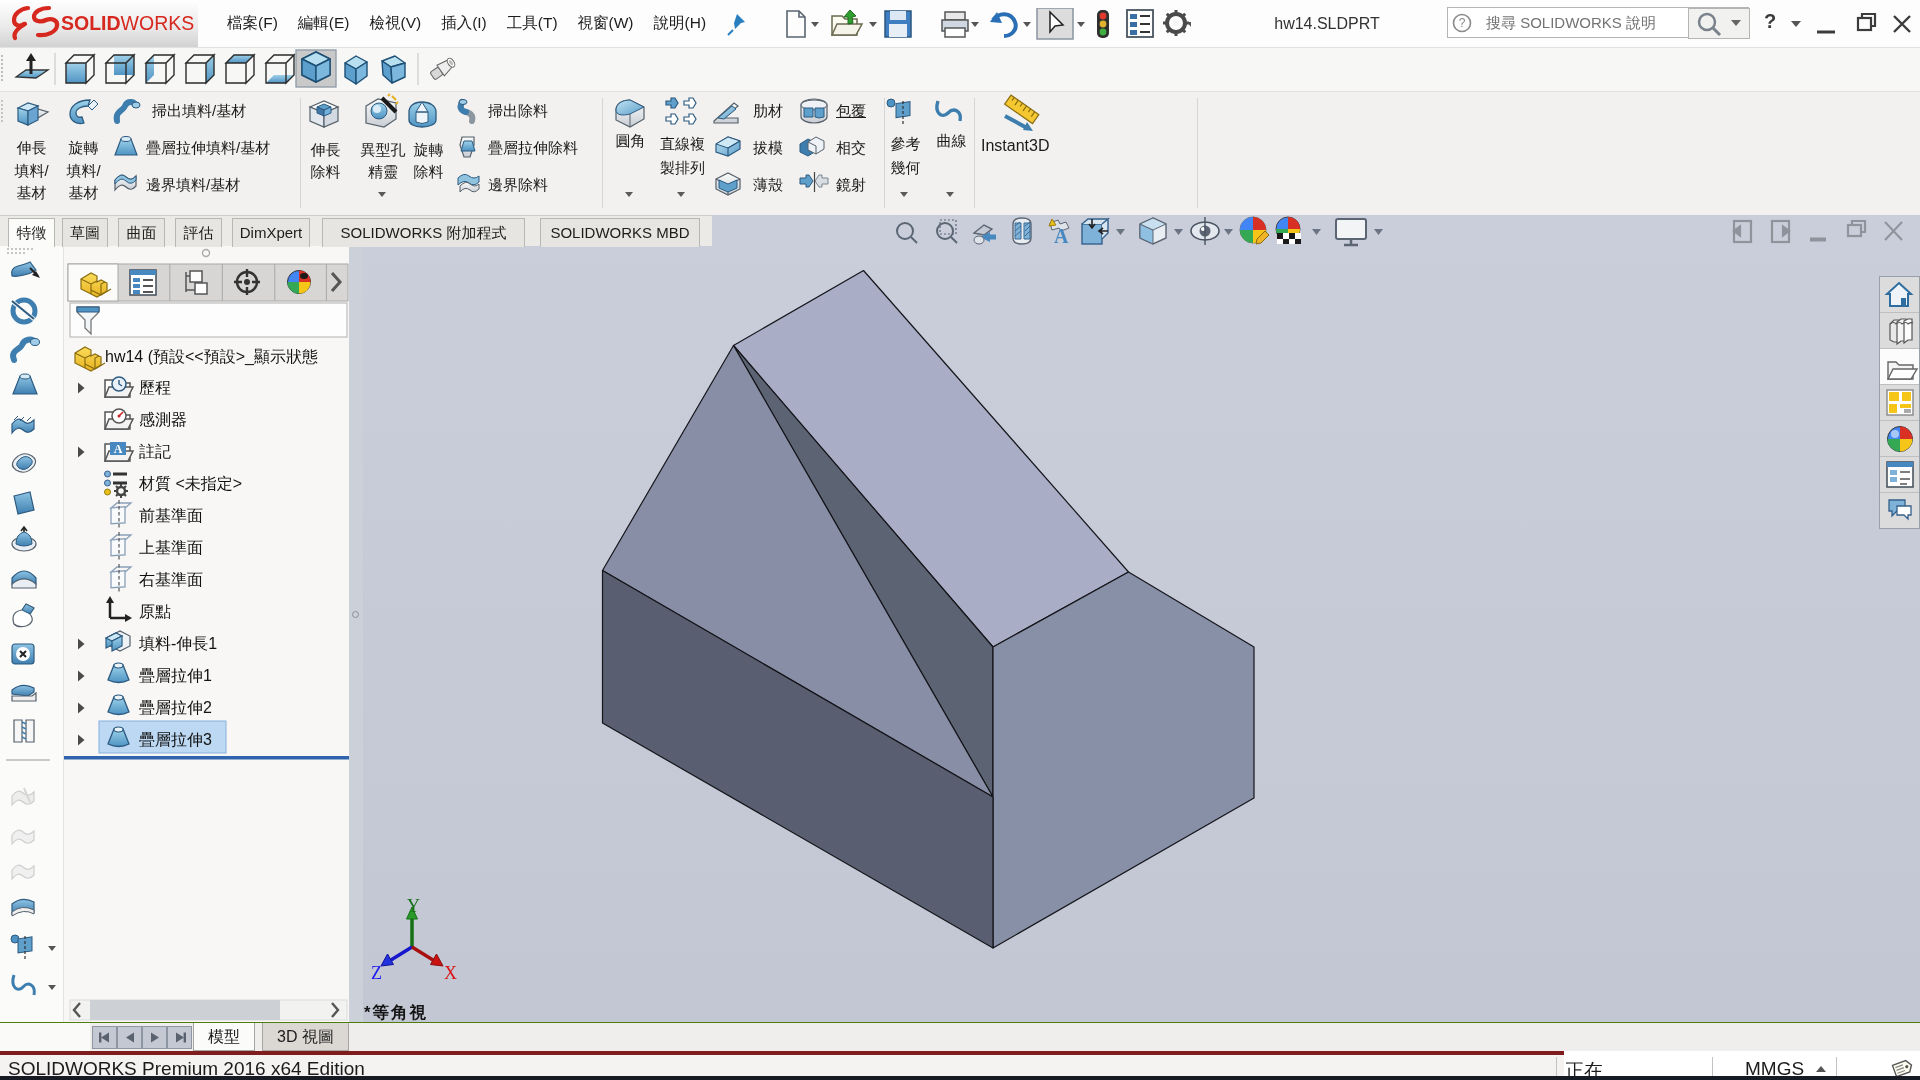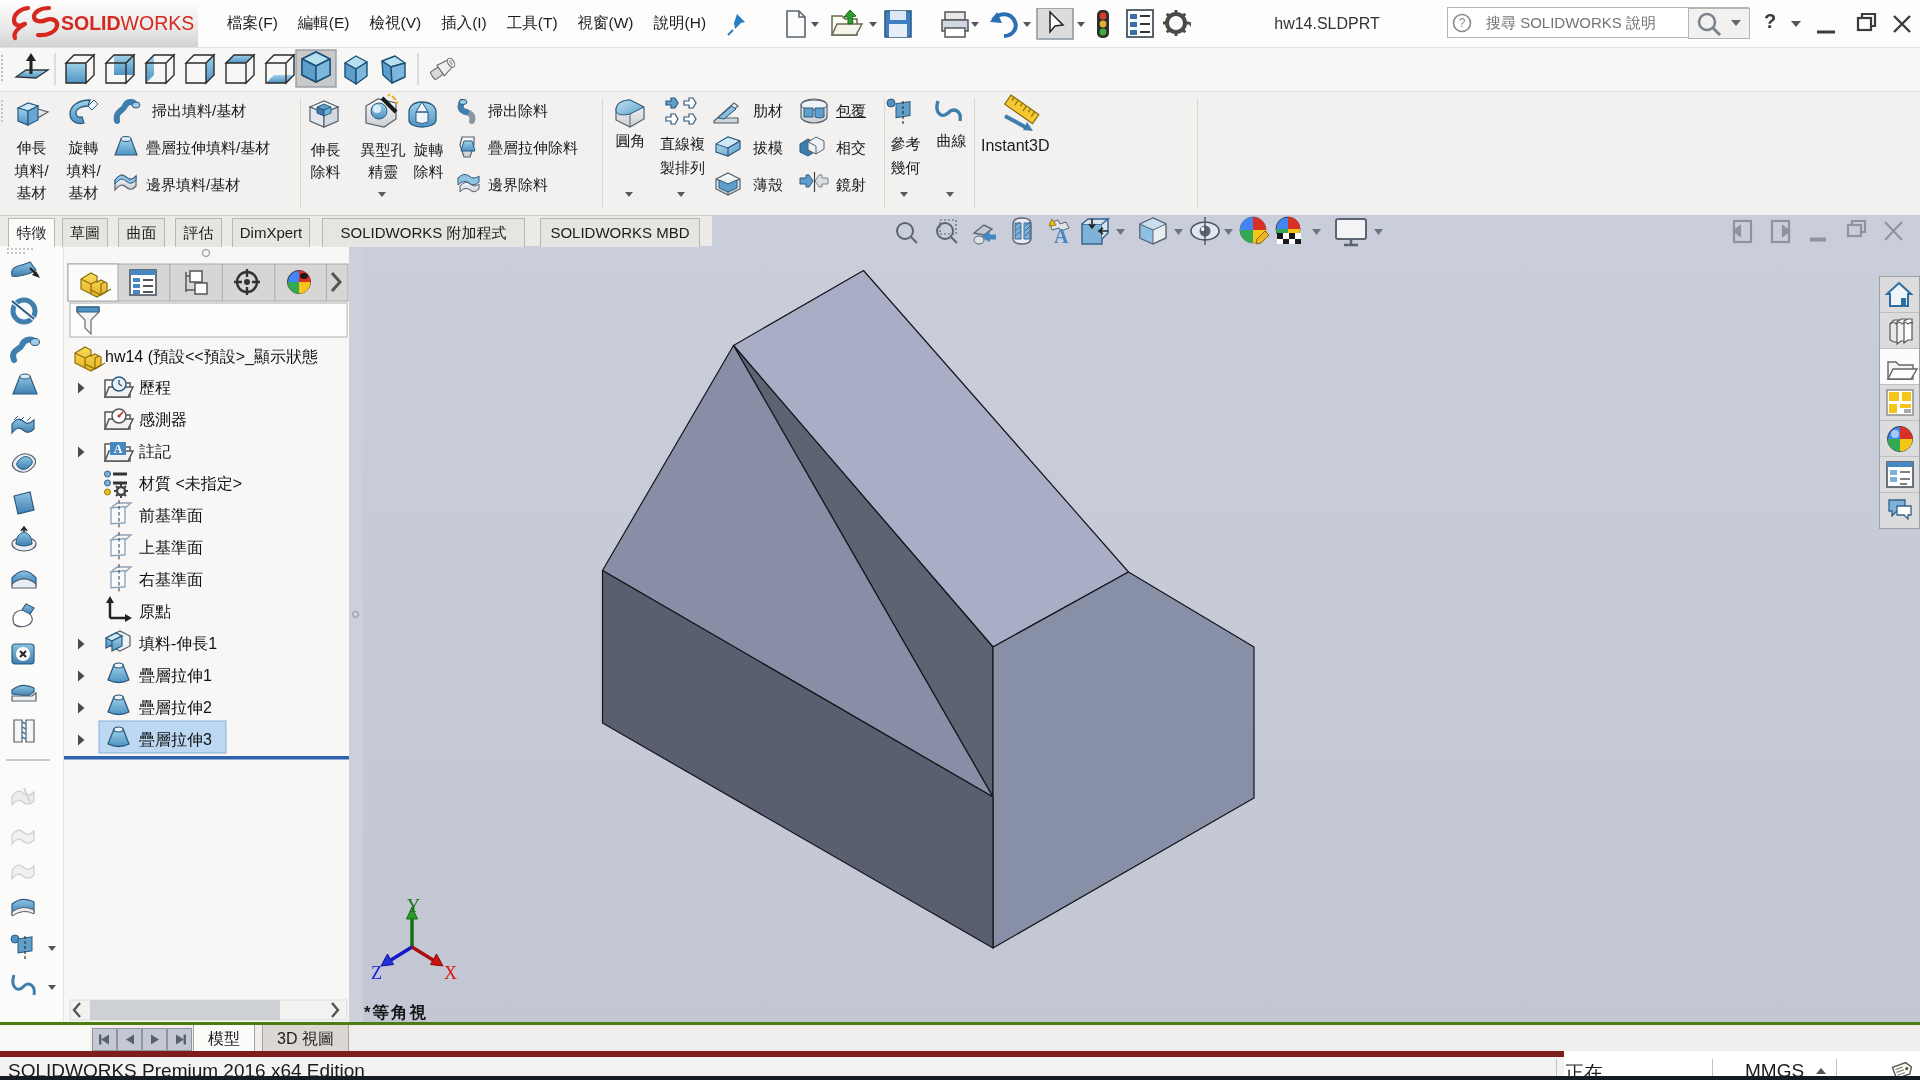--- a/index.html
+++ b/index.html
@@ -32,25 +32,25 @@
 #taskpane{left:1879px;top:276px;width:41px;height:253px;background:#dcdcdc;border:1px solid #9aa0a8;z-index:4;}
 .tpcell{position:absolute;left:0;width:39px;height:36px;border-bottom:1px solid #bfbfbf;}
 
 #sidebar{left:0;top:246px;width:64px;height:776px;background:#fbfbfa;border-right:1px solid #e4e4e4;z-index:5;}
 
 #fpanel{left:64px;top:246px;width:285px;height:776px;background:#f8f7f6;z-index:5;}
 #splitter{left:349px;top:246px;width:14px;height:776px;background:#ccd0d8;z-index:5;}
 .trow{position:absolute;left:0;width:285px;height:32px;font-size:16px;color:#111;}
 .trow .txt{position:absolute;left:75px;top:6px;}
 
-#bottombar{left:0;top:1022px;width:1920px;height:29px;background:#f0eeec;border-top:3px solid #4d7c0f;z-index:7;}
+#bottombar{left:0;top:1022px;width:1920px;height:29px;background:#f0eeec;border-top:1px solid #4d7c0f;z-index:7;}
 .btab{position:absolute;top:0px;height:28px;line-height:27px;padding:0 14px;font-size:16px;color:#1c1c1c;background:#dbd8d4;border:1px solid #a8a6a2;border-top:none;}
 .btab.active{background:#fbfbfa;}
 
-#statusbar{left:0;top:1051px;width:1564px;height:26px;background:#f4f3f2;border-top:6px solid #7f1d1d;font-size:19px;color:#1b1b1b;z-index:7;}
+#statusbar{left:0;top:1051px;width:1564px;height:26px;background:#f4f3f2;border-top:4px solid #7f1d1d;font-size:19px;color:#1b1b1b;z-index:7;}
 #bottomstrip{left:0;top:1076px;width:1920px;height:4px;background:#161b24;z-index:8;}
 </style></head>
 <body>
 <div class="abs" id="titlebar"></div>
 <div class="abs" id="logobox">
 <svg width="198" height="47" viewBox="0 0 198 47">
 <g fill="none" stroke="#d6281e" stroke-width="4.2" stroke-linecap="round">
 <path d="M28 8 C20 9,14 14,14 20 C14 26,20 27,24 24"></path>
 <path d="M25 24 C18 28,13 33,15 38"></path>
 <path d="M49 8 C40 8,34 12,34 17 C34 22,42 22,46 20"></path>

